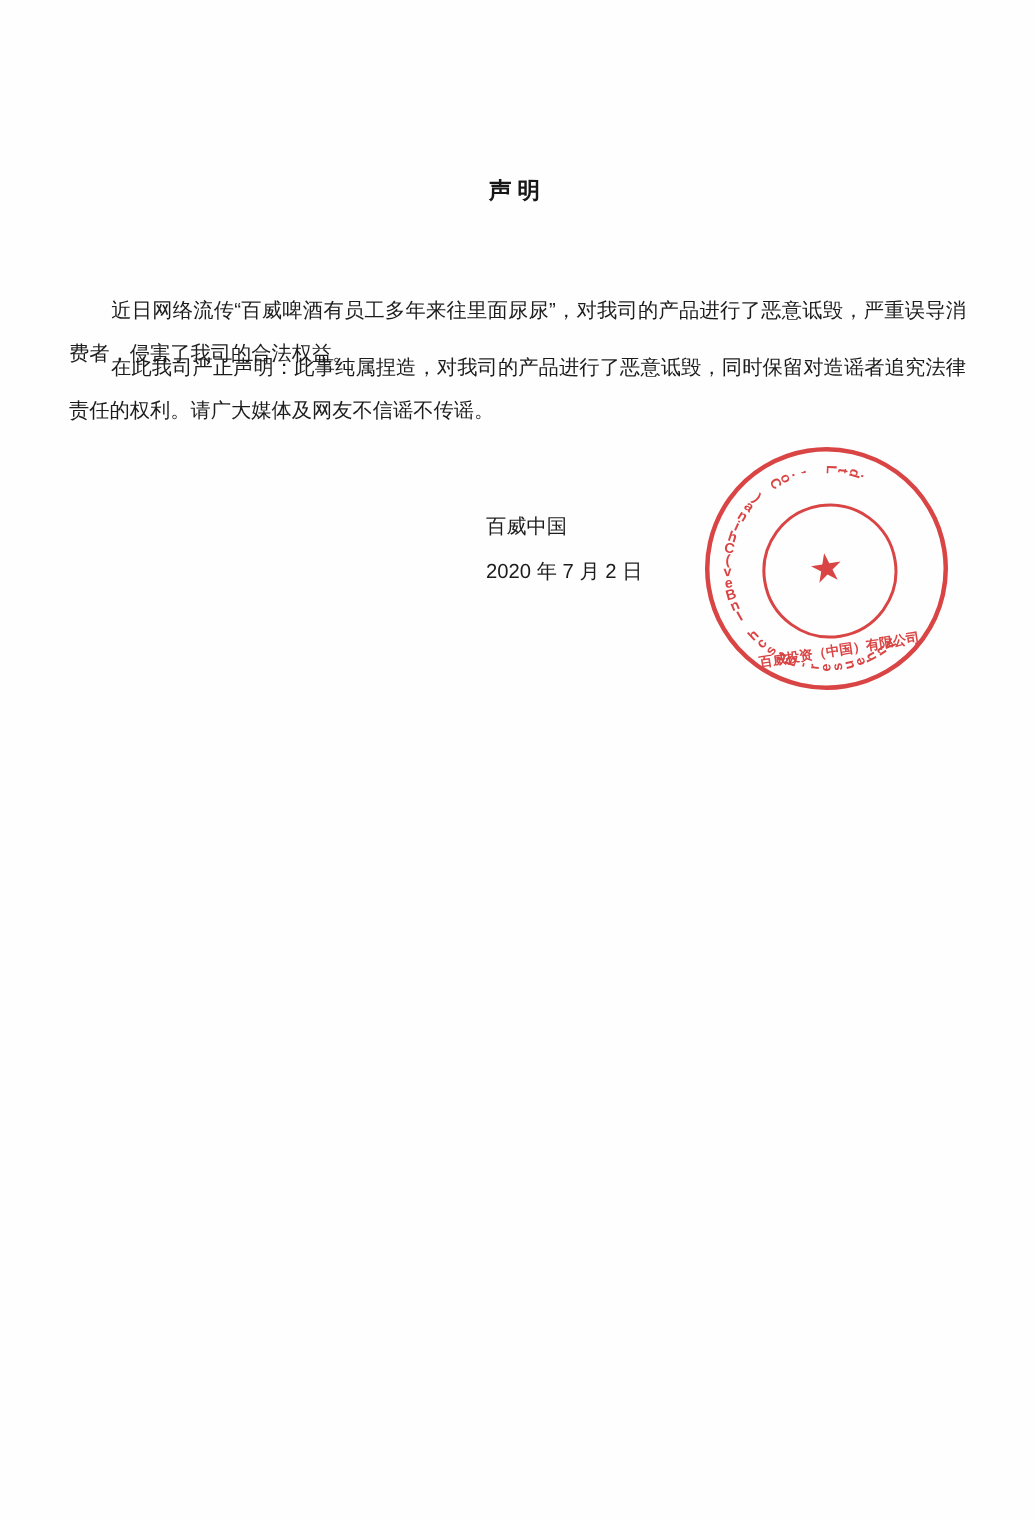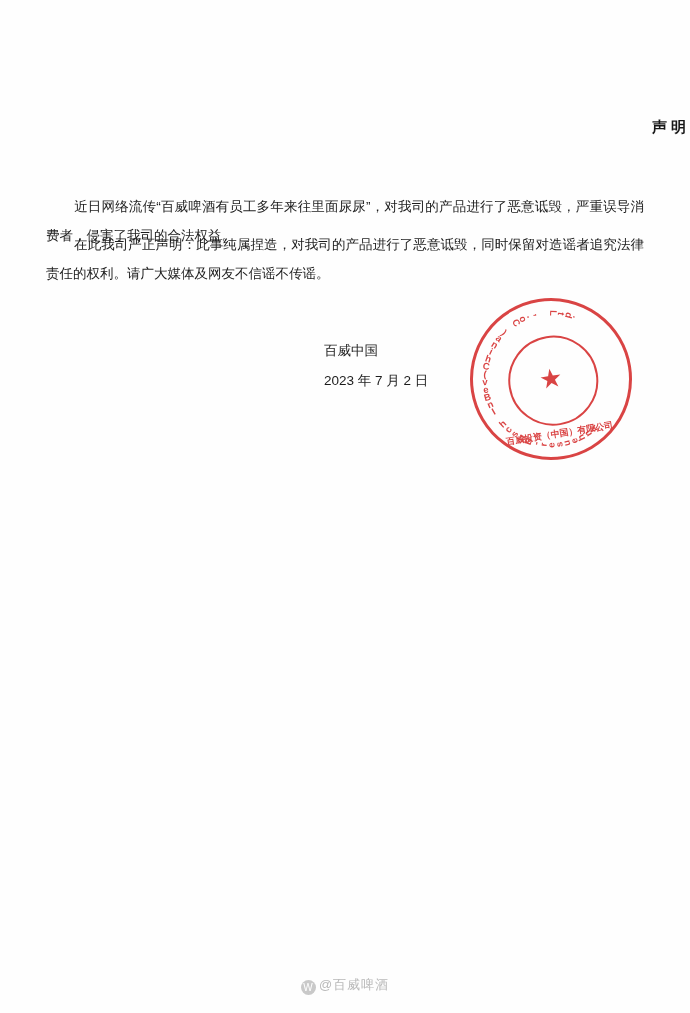--- a/index.html
+++ b/index.html
@@ -20,21 +20,21 @@
     position: absolute;
     inset: 0;
     background: #fefefe;
   }
 
   .doc-title {
     position: absolute;
     top: 118px;
     left: 0;
     width: 100%;
-    text-align: right;
+    text-align: center;
     font-size: 15px;
     font-weight: bold;
     letter-spacing: 4px;
     color: #171717;
   }
 
   .body-text {
     position: absolute;
     left: 46px;
     width: 598px;
@@ -154,21 +154,21 @@
   <div class="body-text para-1">
     <span class="indent"></span><span>近日网络流传“百威啤酒有员工多年来往里面尿尿”，对我司的产品进行了恶意诋毁，严重误导消费者，侵害了我司的合法权益。</span>
   </div>
 
   <div class="body-text para-2">
     <span class="indent"></span><span>在此我司严正声明：此事纯属捏造，对我司的产品进行了恶意诋毁，同时保留对造谣者追究法律责任的权利。请广大媒体及网友不信谣不传谣。</span>
   </div>
 
   <div class="signature-block">
     <div>百威中国</div>
-    <div>2023 年 7 月 2 日</div>
+    <div>2020 年 7 月 2 日</div>
   </div>
 
   <div class="stamp">
     <div class="stamp-ring-text">
         <span style="transform: rotate(-211.622deg) translate(0px, -66px) rotate(90deg) translate(-50%, -50%);">A</span>
         <span style="transform: rotate(-204.865deg) translate(0px, -66px) rotate(90deg) translate(-50%, -50%);">n</span>
         <span style="transform: rotate(-198.108deg) translate(0px, -66px) rotate(90deg) translate(-50%, -50%);">h</span>
         <span style="transform: rotate(-191.351deg) translate(0px, -66px) rotate(90deg) translate(-50%, -50%);">e</span>
         <span style="transform: rotate(-184.595deg) translate(0px, -66px) rotate(90deg) translate(-50%, -50%);">u</span>
         <span style="transform: rotate(-177.838deg) translate(0px, -66px) rotate(90deg) translate(-50%, -50%);">s</span>
@@ -202,17 +202,14 @@
         <span style="transform: rotate(11.3514deg) translate(0px, -66px) rotate(90deg) translate(-50%, -50%);">L</span>
         <span style="transform: rotate(18.1081deg) translate(0px, -66px) rotate(90deg) translate(-50%, -50%);">t</span>
         <span style="transform: rotate(24.8649deg) translate(0px, -66px) rotate(90deg) translate(-50%, -50%);">d</span>
         <span style="transform: rotate(31.6216deg) translate(0px, -66px) rotate(90deg) translate(-50%, -50%);">.</span>
       </div>
     <div class="stamp-inner"></div>
     <div class="stamp-star">★</div>
     <div class="stamp-bottom-text">百威投资（中国）有限公司</div>
   </div>
 
-  <div class="watermark">
-    <span class="weibo-icon">W</span><span>@百威啤酒</span>
-  </div>
 
 </div>
 
 </body></html>

